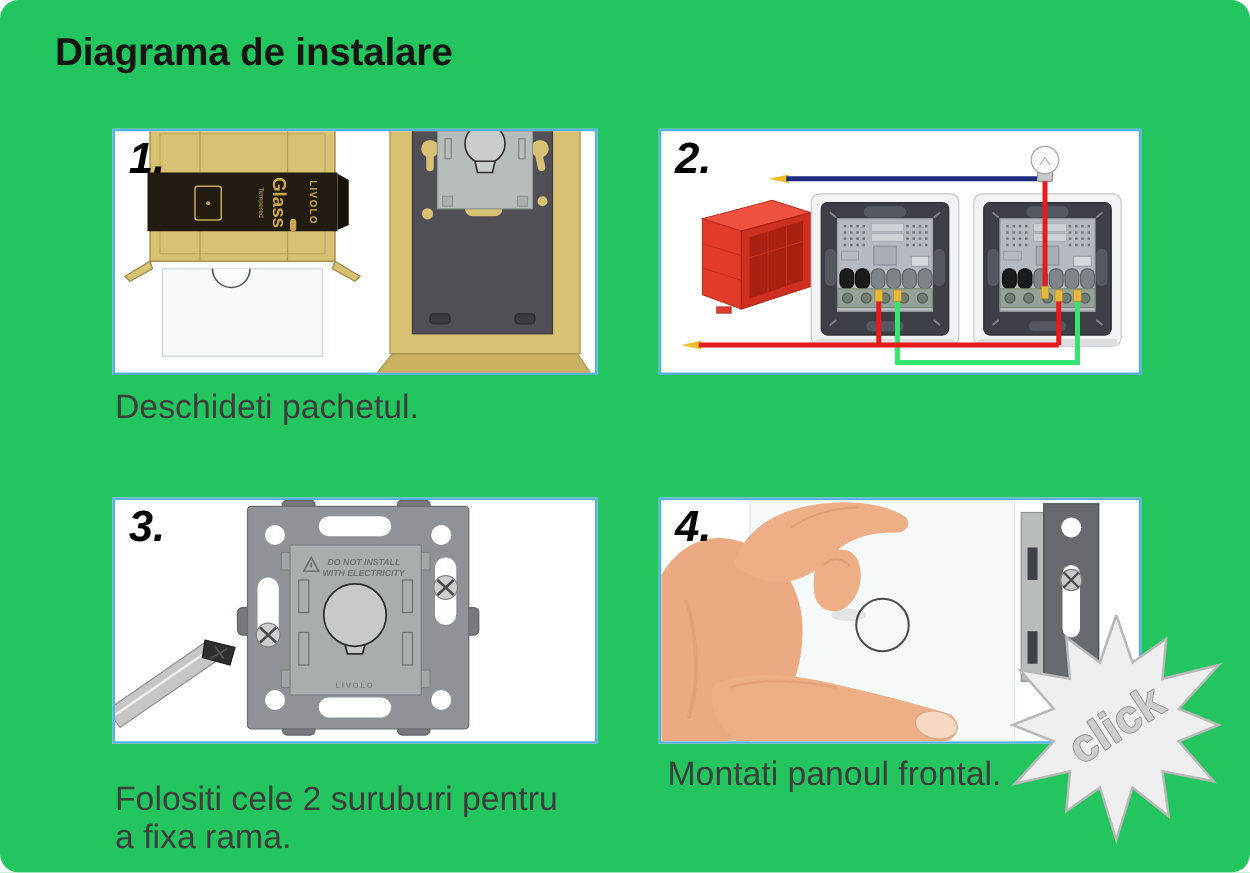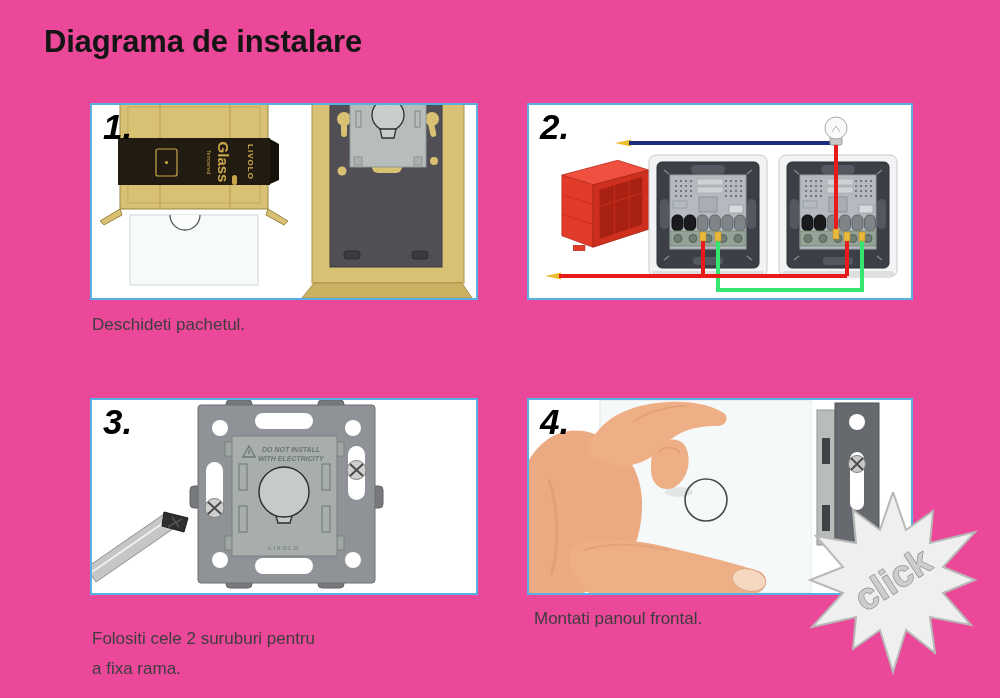--- a/index.html
+++ b/index.html
@@ -1,28 +1,28 @@
 <!DOCTYPE html>
 <html><head>
 <meta charset="utf-8">
 <style>
   html,body{margin:0;padding:0;background:#ffffff;}
-  #stage{position:relative;width:1000px;height:698px;background:#ec4899;
-         font-family:"Liberation Sans",sans-serif;overflow:hidden;}
+  #stage{position:relative;width:1000px;height:698px;background:#22c55e;
+         font-family:"Liberation Sans",sans-serif;overflow:hidden;border-radius:15px;}
   .page-title{position:absolute;left:44px;top:24px;font-size:31px;font-weight:700;
               color:#151515;letter-spacing:-0.2px;}
   .panel{position:absolute;background:#ffffff;border:2px solid #58b0e3;box-sizing:border-box;}
   .panel svg{position:absolute;left:0;top:0;display:block;}
   #panel1,#panel3{left:90px;width:388px;height:197px;}
   #panel2,#panel4{left:527px;width:386px;height:197px;}
   #panel1,#panel2{top:103px;}
   #panel3,#panel4{top:398px;}
   .step-num{position:absolute;left:11px;top:2px;font-size:35px;font-weight:700;
             font-style:italic;color:#000;z-index:3;}
-  .caption{position:absolute;font-size:17px;color:#3d3d3d;line-height:30px;
+  .caption{position:absolute;font-size:27px;color:#3d3d3d;line-height:30px;
            white-space:pre-line;font-weight:300;}
   #cap1{left:92px;top:310px;width:420px;}
   #cap2{left:534px;top:310px;width:430px;}
   #cap3{left:92px;top:624px;width:430px;}
   #cap4{left:534px;top:604px;width:420px;}
   #clickburst{position:absolute;left:793px;top:492px;width:200px;height:200px;z-index:6;}
   svg text{font-family:"Liberation Sans",sans-serif;}
 </style>
 </head>
 <body>

